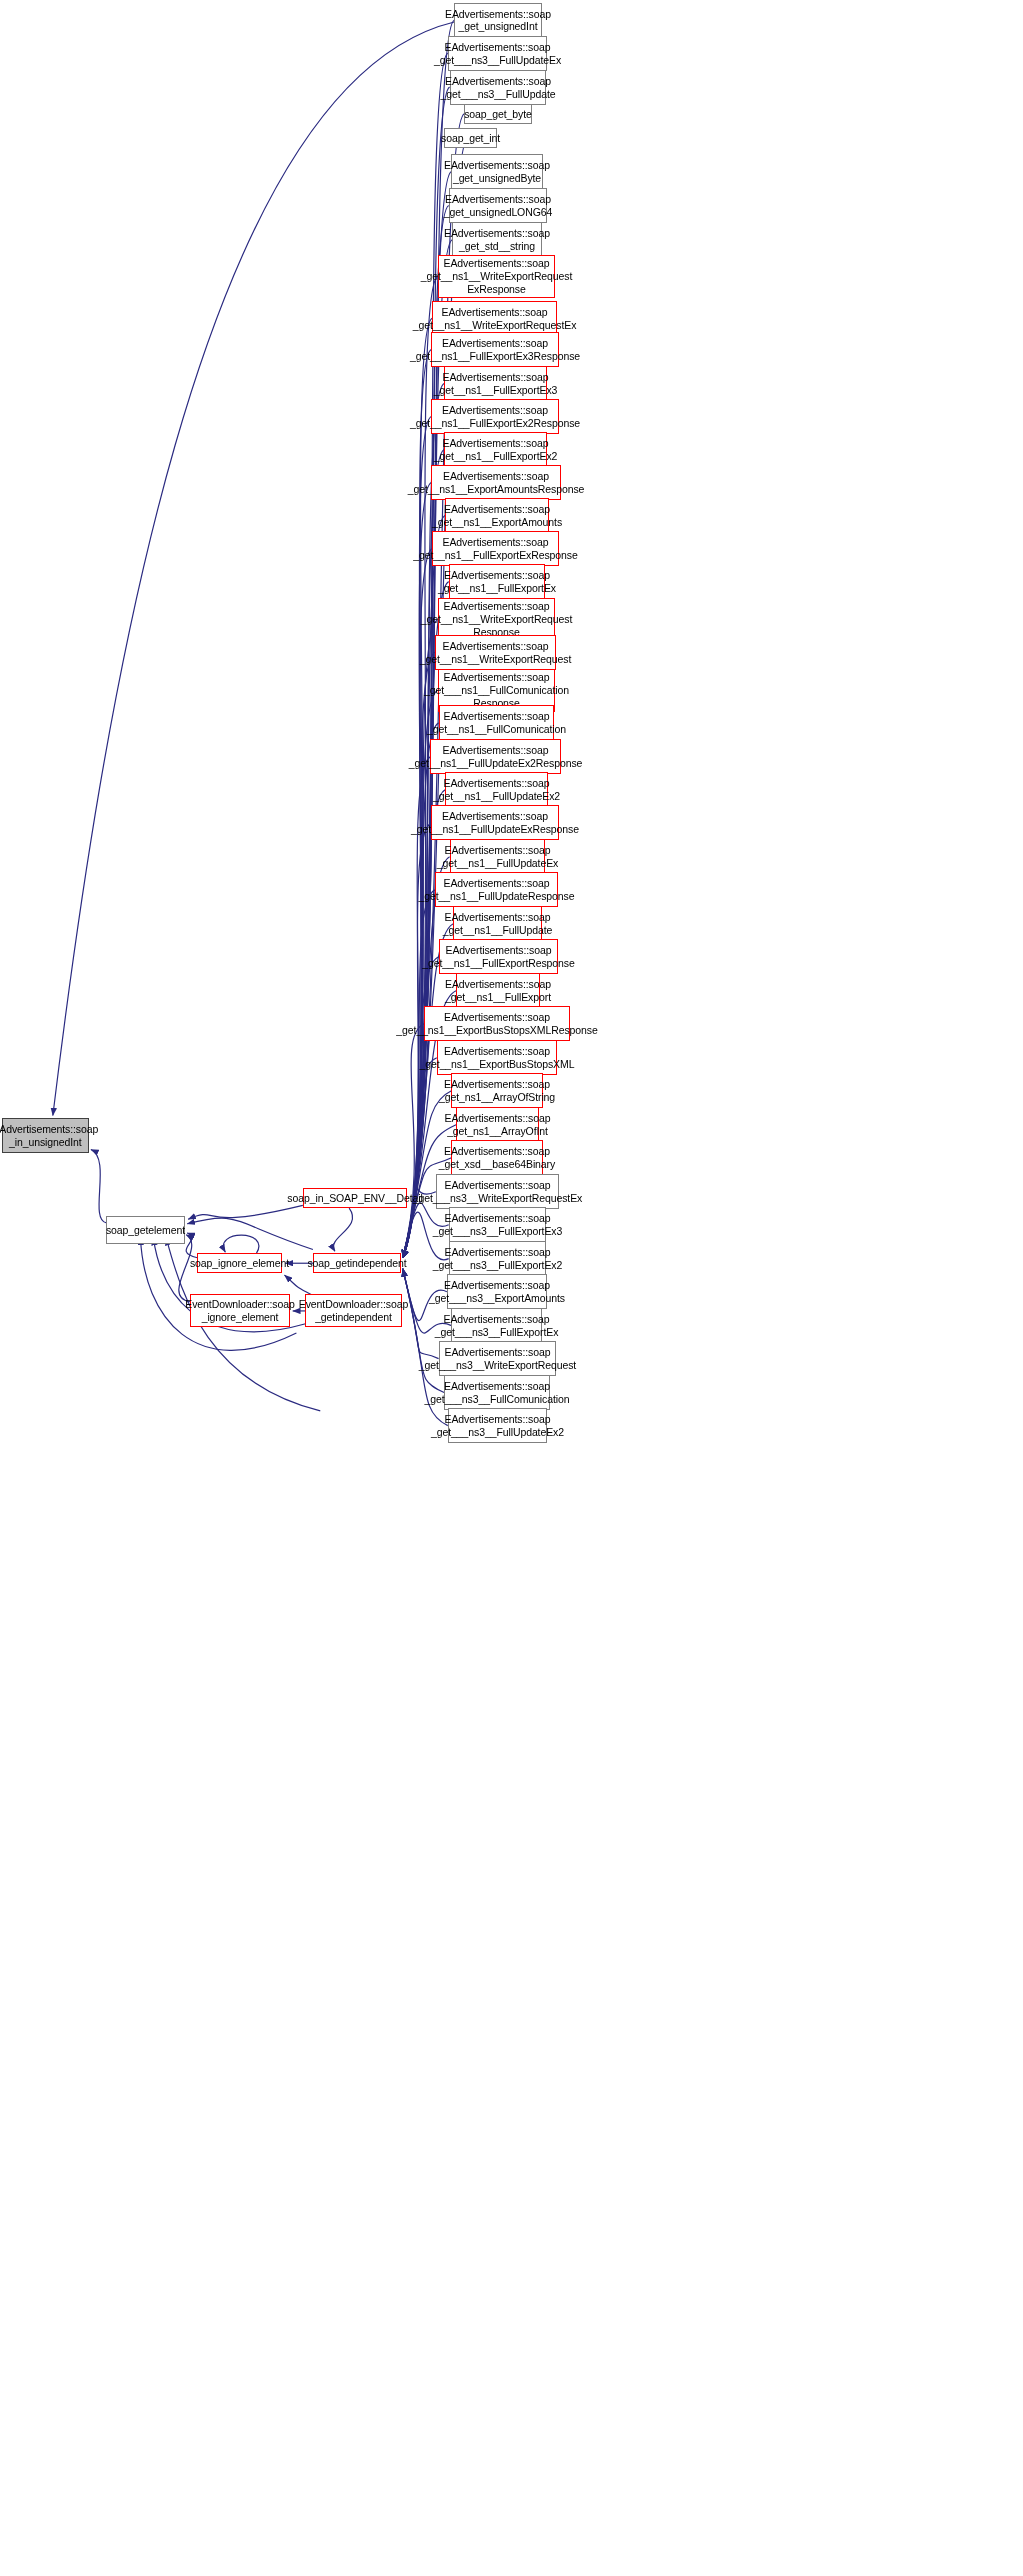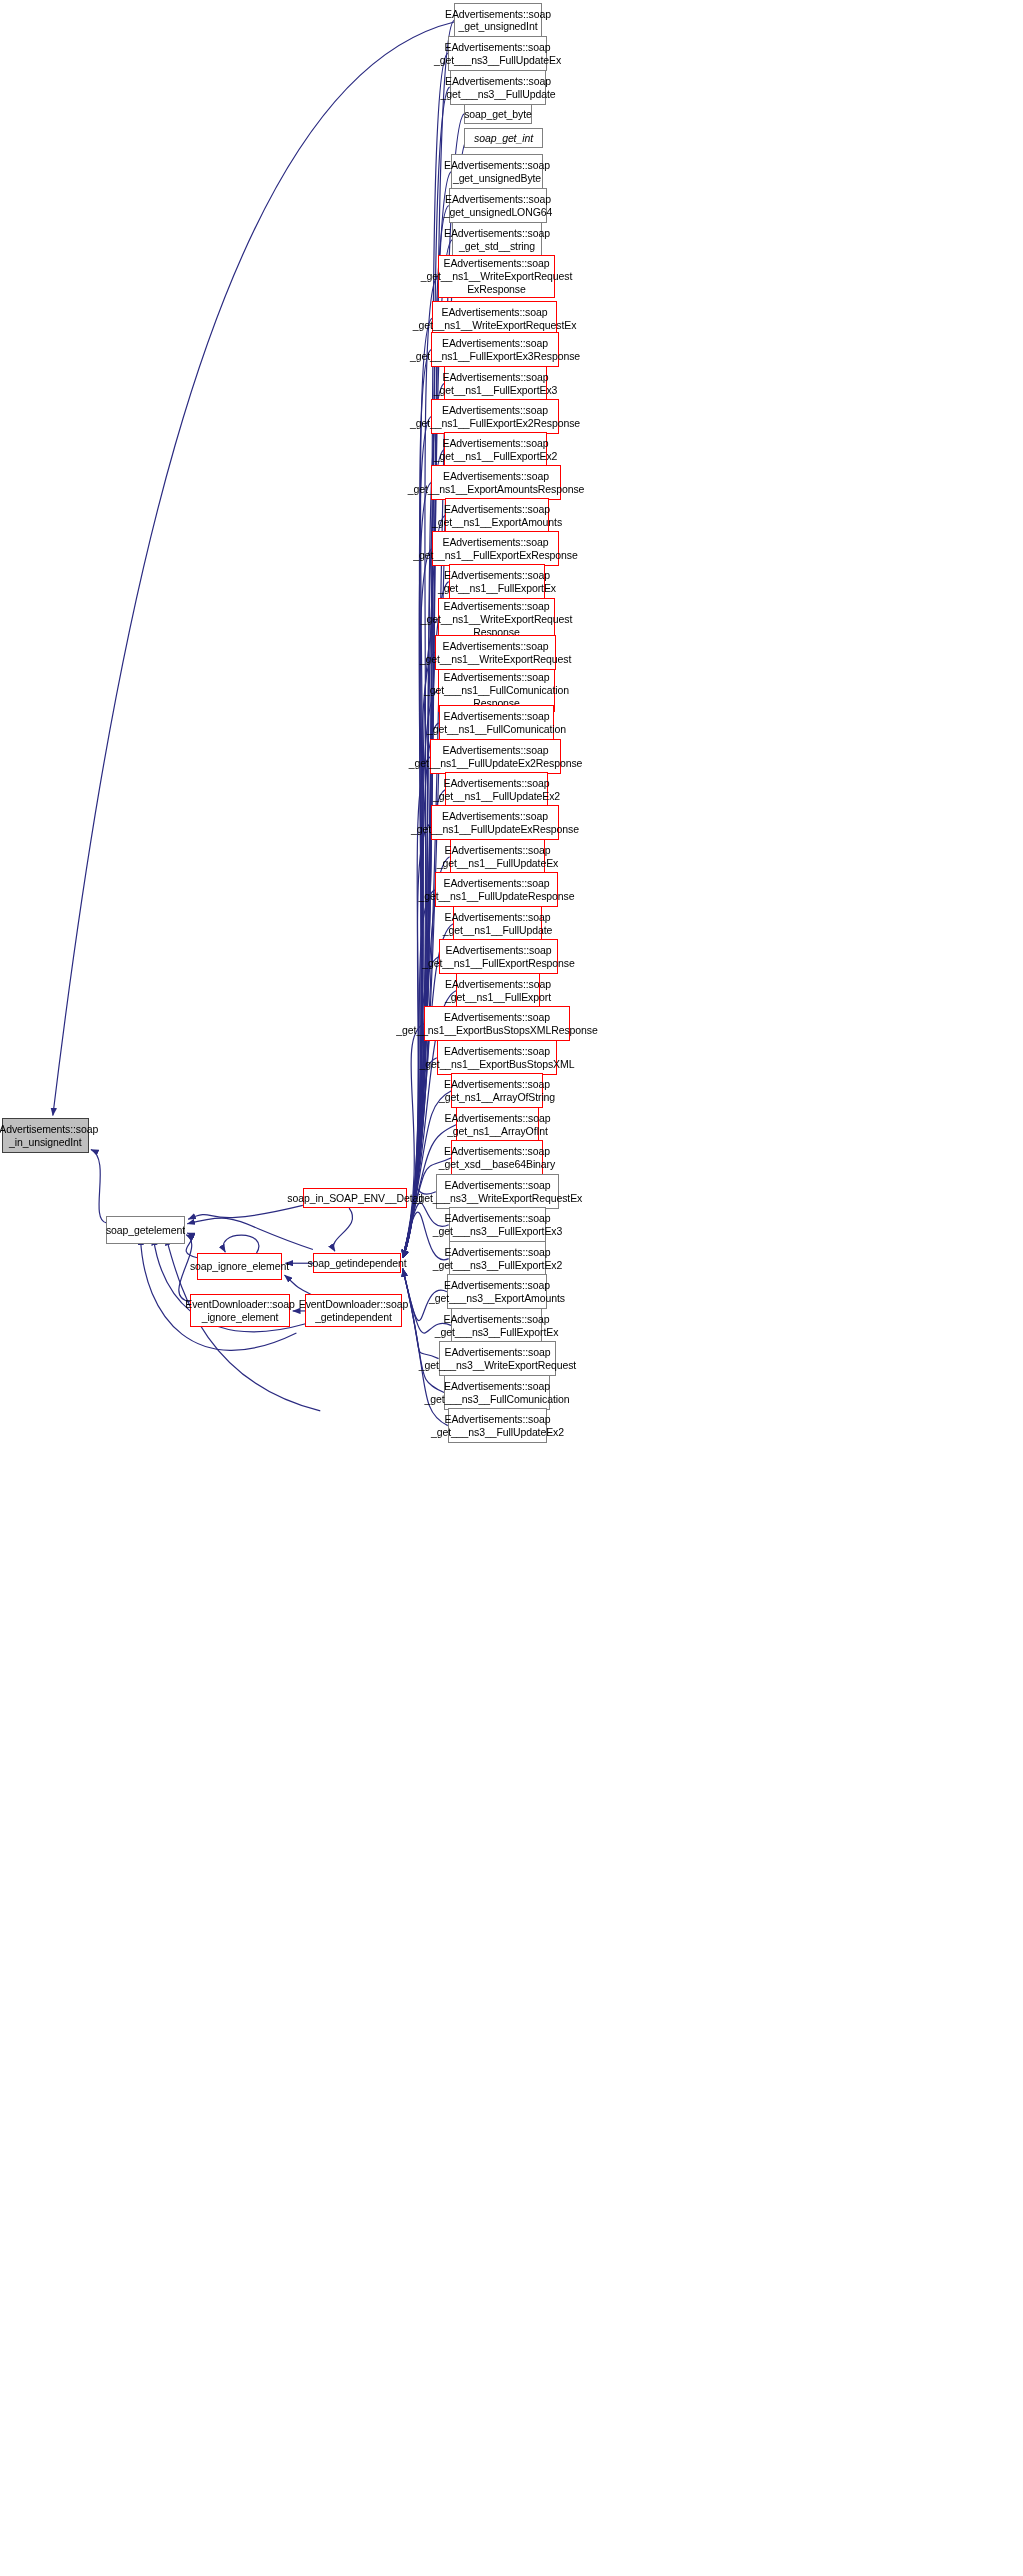--- a/index.html
+++ b/index.html
@@ -79,35 +79,35 @@
         <path d="M487,1408 C453,1392 465.67391304347825,1503 439,1383" marker-end="url(#ah)"></path>
         <path d="M492,1445 C458,1429 466.4782608695652,1503 439,1383" marker-end="url(#ah)"></path>
         <path d="M478,1481 C444,1465 467.2608695652174,1503 439,1383" marker-end="url(#ah)"></path>
         <path d="M484,1518 C450,1502 468.0652173913044,1503 439,1383" marker-end="url(#ah)"></path>
         <path d="M488,1554 C454,1538 468.8478260869565,1503 439,1383" marker-end="url(#ah)"></path>
       </g>
   </svg>
 <div class="node root" style="left: 1.8px; top: 1118px; width: 87px; height: 35px;">EAdvertisements::soap
 _in_unsignedInt</div>
     <div class="node" style="left: 106px; top: 1216px; width: 79px; height: 28px;">soap_getelement</div>
-    <div class="node red" style="left: 197px; top: 1253px; width: 85px; height: 27px;">soap_ignore_element</div>
+    <div class="node red" style="left: 197px; top: 1253px; width: 85px; height: 20px;">soap_ignore_element</div>
     <div class="node red" style="left: 190px; top: 1294px; width: 100px; height: 33px;">EventDownloader::soap
 _ignore_element</div>
     <div class="node red" style="left: 313px; top: 1253px; width: 88px; height: 20px;">soap_getindependent</div>
     <div class="node red" style="left: 305px; top: 1294px; width: 97px; height: 33px;">EventDownloader::soap
 _getindependent</div>
     <div class="node red" style="left: 303px; top: 1188px; width: 104px; height: 20px;">soap_in_SOAP_ENV__Detail</div>
     <div class="node" style="left: 454px; top: 2.8px; width: 88px; height: 35px;">EAdvertisements::soap
 _get_unsignedInt</div>
     <div class="node" style="left: 448px; top: 36px; width: 99px; height: 35px;">EAdvertisements::soap
 _get___ns3__FullUpdateEx</div>
     <div class="node" style="left: 450px; top: 70px; width: 96px; height: 35px;">EAdvertisements::soap
 _get___ns3__FullUpdate</div>
     <div class="node" style="left: 464px; top: 104px; width: 68px; height: 20px;">soap_get_byte</div>
-    <div class="node" style="left: 464px; top: 128px; width: 79px; height: 20px; font-style: italic;">soap_get_int</div>
+    <div class="node" style="left: 444px; top: 128px; width: 53px; height: 20px;">soap_get_int</div>
     <div class="node" style="left: 451px; top: 154px; width: 92px; height: 35px;">EAdvertisements::soap
 _get_unsignedByte</div>
     <div class="node" style="left: 449px; top: 188px; width: 98px; height: 35px;">EAdvertisements::soap
 _get_unsignedLONG64</div>
     <div class="node" style="left: 452px; top: 222px; width: 90px; height: 35px;">EAdvertisements::soap
 _get_std__string</div>
     <div class="node red" style="left: 438px; top: 255px; width: 117px; height: 43px;">EAdvertisements::soap
 _get__ns1__WriteExportRequest
 ExResponse</div>
     <div class="node red" style="left: 432px; top: 301px; width: 125px; height: 35px;">EAdvertisements::soap

